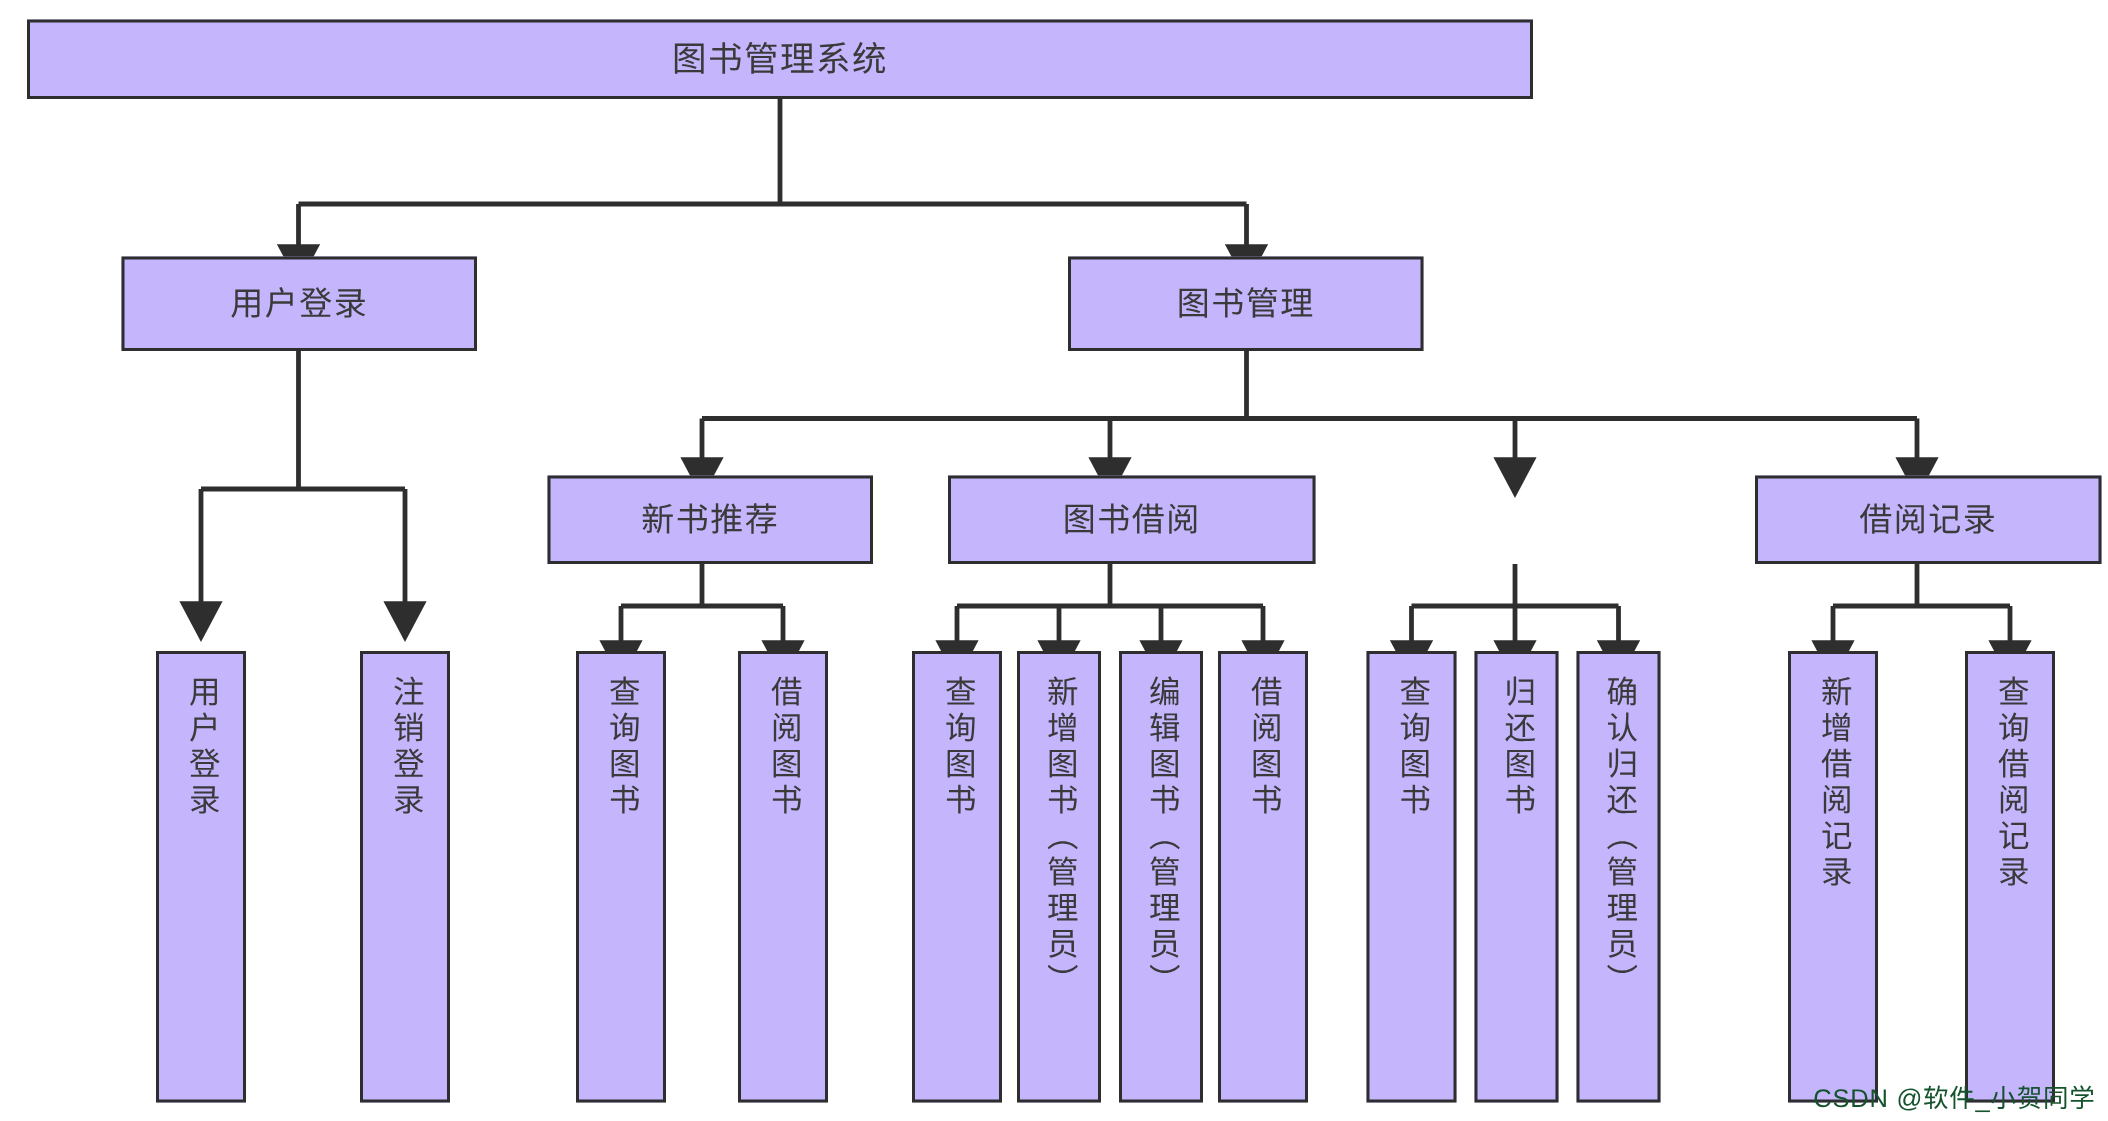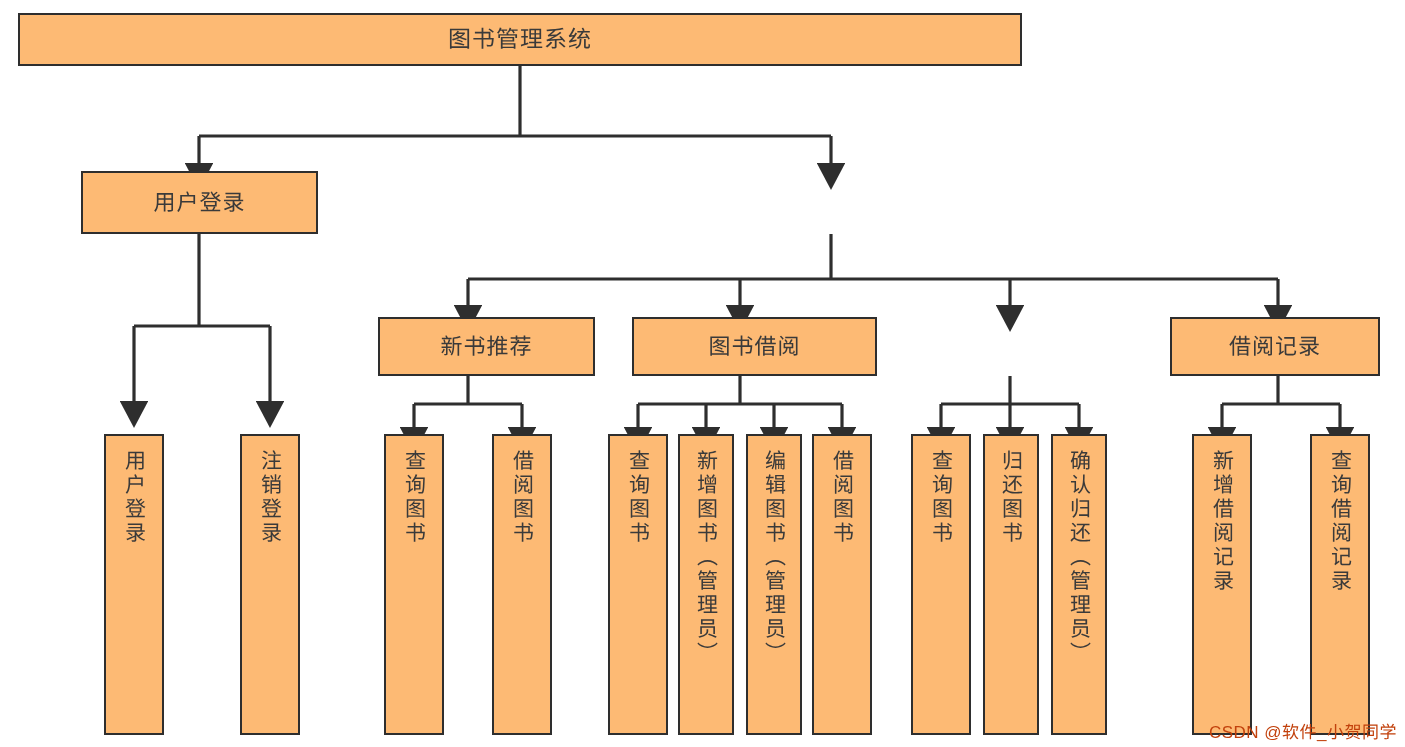--- a/index.html
+++ b/index.html
@@ -23,21 +23,21 @@
     left: 0;
     top: 0;
     width: 1405px;
     height: 747px;
     pointer-events: none;
   }
   .node {
     position: absolute;
     box-sizing: border-box;
     border: 2px solid #2e2e2e;
-    background: #fdba74;
+    background: #c4b5fd;
     color: #3a3a3a;
     display: flex;
     align-items: center;
     justify-content: center;
     text-align: center;
     line-height: 1.08;
     z-index: 2;
   }
   .node.h {            
     font-size: 22px;
@@ -57,21 +57,21 @@
     line-height: 1;
   }
   .node.root {
     font-size: 23px;
   }
   #watermark {
     position: absolute;
     right: 8px;
     bottom: 4px;
     font-size: 17px;
-    color: #c2410c;
+    color: #14532d;
     letter-spacing: 0.5px;
     z-index: 5;
     white-space: nowrap;
   }
 </style>
 </head>
 <body>
 
 <div id="canvas">
 
@@ -126,28 +126,31 @@
     </g>
   </svg>
 
   <div class="node h root" style="left:18px; top:13px; width:1004px; height:53px;">
     <span>图书管理系统</span>
   </div>
 
   <div class="node h" style="left:81px; top:171px; width:237px; height:63px;">
     <span>用户登录</span>
   </div>
+  <div class="node h" style="left:712px; top:171px; width:237px; height:63px;">
+    <span>图书管理</span>
+  </div>
 
-  <div class="node h" style="left:378px; top:317px; width:217px; height:59px;">
+  <div class="node h" style="left:365px; top:317px; width:217px; height:59px;">
     <span>新书推荐</span>
   </div>
   <div class="node h" style="left:632px; top:317px; width:245px; height:59px;">
     <span>图书借阅</span>
   </div>
-  <div class="node h" style="left:1170px; top:317px; width:210px; height:59px;">
+  <div class="node h" style="left:1170px; top:317px; width:231px; height:59px;">
     <span>借阅记录</span>
   </div>
 
   <div class="node v" style="left:104px; top:434px; width:60px; height:301px;">
     <span class="vtext">用户登录</span>
   </div>
   <div class="node v" style="left:240px; top:434px; width:60px; height:301px;">
     <span class="vtext">注销登录</span>
   </div>
 

